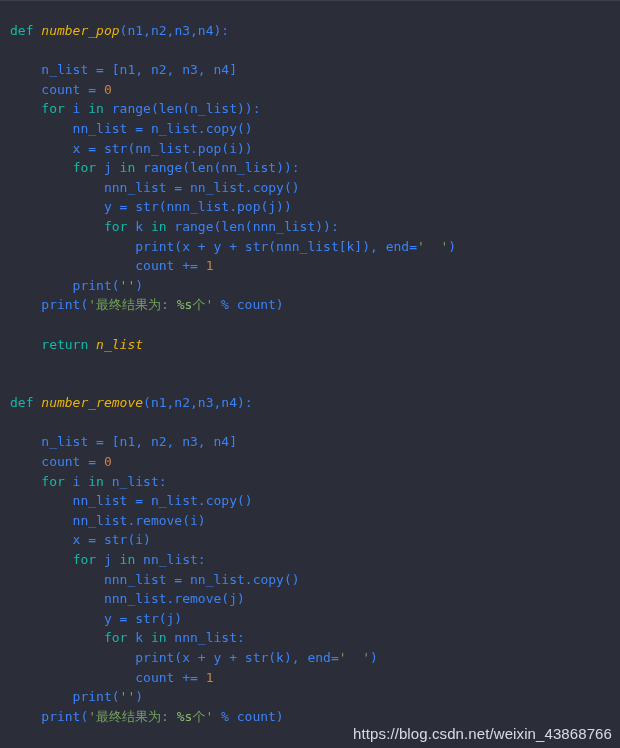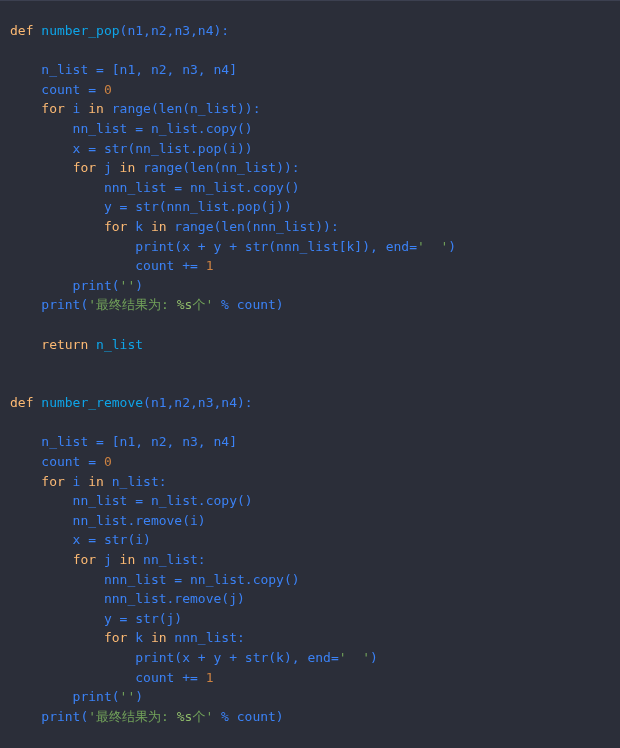--- a/index.html
+++ b/index.html
@@ -30,22 +30,22 @@
     -webkit-font-smoothing: antialiased;
   }
   .line {
     height: 19.6px;
     padding-left: 10px;
     white-space: pre;
   }
   .line.blank { }
 
   
-  .kw       { color: #fdba74; }   
-  .fn       { color: #0ea5e9; }   
+  .kw       { color: #14b8a6; }   
+  .fn       { color: #eab308; font-style: italic; }   
   .nm       { color: #3b82f6; }
   .num      { color: #cc8242; }   
   .str      { color: #72a35a; }   
   .fmt      { color: #8fbc6a; }
 
   #watermark {
     position: absolute;
     right: 8px;
     bottom: 6px;
     font-family: "Liberation Sans", "DejaVu Sans", sans-serif;
@@ -56,14 +56,15 @@
     opacity: 0.95;
   }
 </style>
 </head>
 <body>
 
 <div id="screenshot">
 
   <pre id="code-block"><div class="line"><span class="kw">def </span><span class="fn">number_pop</span><span class="nm">(n1,n2,n3,n4):</span></div><div class="line blank">​</div><div class="line"><span class="nm">    n_list = [n1, n2, n3, n4]</span></div><div class="line"><span class="nm">    count = </span><span class="num">0</span></div><div class="line"><span class="nm">    </span><span class="kw">for</span><span class="nm"> i </span><span class="kw">in</span><span class="nm"> range(len(n_list)):</span></div><div class="line"><span class="nm">        nn_list = n_list.copy()</span></div><div class="line"><span class="nm">        x = str(nn_list.pop(i))</span></div><div class="line"><span class="nm">        </span><span class="kw">for</span><span class="nm"> j </span><span class="kw">in</span><span class="nm"> range(len(nn_list)):</span></div><div class="line"><span class="nm">            nnn_list = nn_list.copy()</span></div><div class="line"><span class="nm">            y = str(nnn_list.pop(j))</span></div><div class="line"><span class="nm">            </span><span class="kw">for</span><span class="nm"> k </span><span class="kw">in</span><span class="nm"> range(len(nnn_list)):</span></div><div class="line"><span class="nm">                print(x + y + str(nnn_list[k]), end=</span><span class="str">'  '</span><span class="nm">)</span></div><div class="line"><span class="nm">                count += </span><span class="num">1</span></div><div class="line"><span class="nm">        print(</span><span class="str">''</span><span class="nm">)</span></div><div class="line"><span class="nm">    print(</span><span class="str">'最终结果为: </span><span class="fmt">%s</span><span class="str">个'</span><span class="nm"> % count)</span></div><div class="line blank">​</div><div class="line"><span class="nm">    </span><span class="kw">return</span><span class="fn"> n_list</span></div><div class="line blank">​</div><div class="line blank">​</div><div class="line"><span class="kw">def </span><span class="fn">number_remove</span><span class="nm">(n1,n2,n3,n4):</span></div><div class="line blank">​</div><div class="line"><span class="nm">    n_list = [n1, n2, n3, n4]</span></div><div class="line"><span class="nm">    count = </span><span class="num">0</span></div><div class="line"><span class="nm">    </span><span class="kw">for</span><span class="nm"> i </span><span class="kw">in</span><span class="nm"> n_list:</span></div><div class="line"><span class="nm">        nn_list = n_list.copy()</span></div><div class="line"><span class="nm">        nn_list.remove(i)</span></div><div class="line"><span class="nm">        x = str(i)</span></div><div class="line"><span class="nm">        </span><span class="kw">for</span><span class="nm"> j </span><span class="kw">in</span><span class="nm"> nn_list:</span></div><div class="line"><span class="nm">            nnn_list = nn_list.copy()</span></div><div class="line"><span class="nm">            nnn_list.remove(j)</span></div><div class="line"><span class="nm">            y = str(j)</span></div><div class="line"><span class="nm">            </span><span class="kw">for</span><span class="nm"> k </span><span class="kw">in</span><span class="nm"> nnn_list:</span></div><div class="line"><span class="nm">                print(x + y + str(k), end=</span><span class="str">'  '</span><span class="nm">)</span></div><div class="line"><span class="nm">                count += </span><span class="num">1</span></div><div class="line"><span class="nm">        print(</span><span class="str">''</span><span class="nm">)</span></div><div class="line"><span class="nm">    print(</span><span class="str">'最终结果为: </span><span class="fmt">%s</span><span class="str">个'</span><span class="nm"> % count)</span></div></pre>
 
+  <div id="watermark">https://blog.csdn.net/weixin_43868766</div>
 
 </div>
 
 </body></html>

